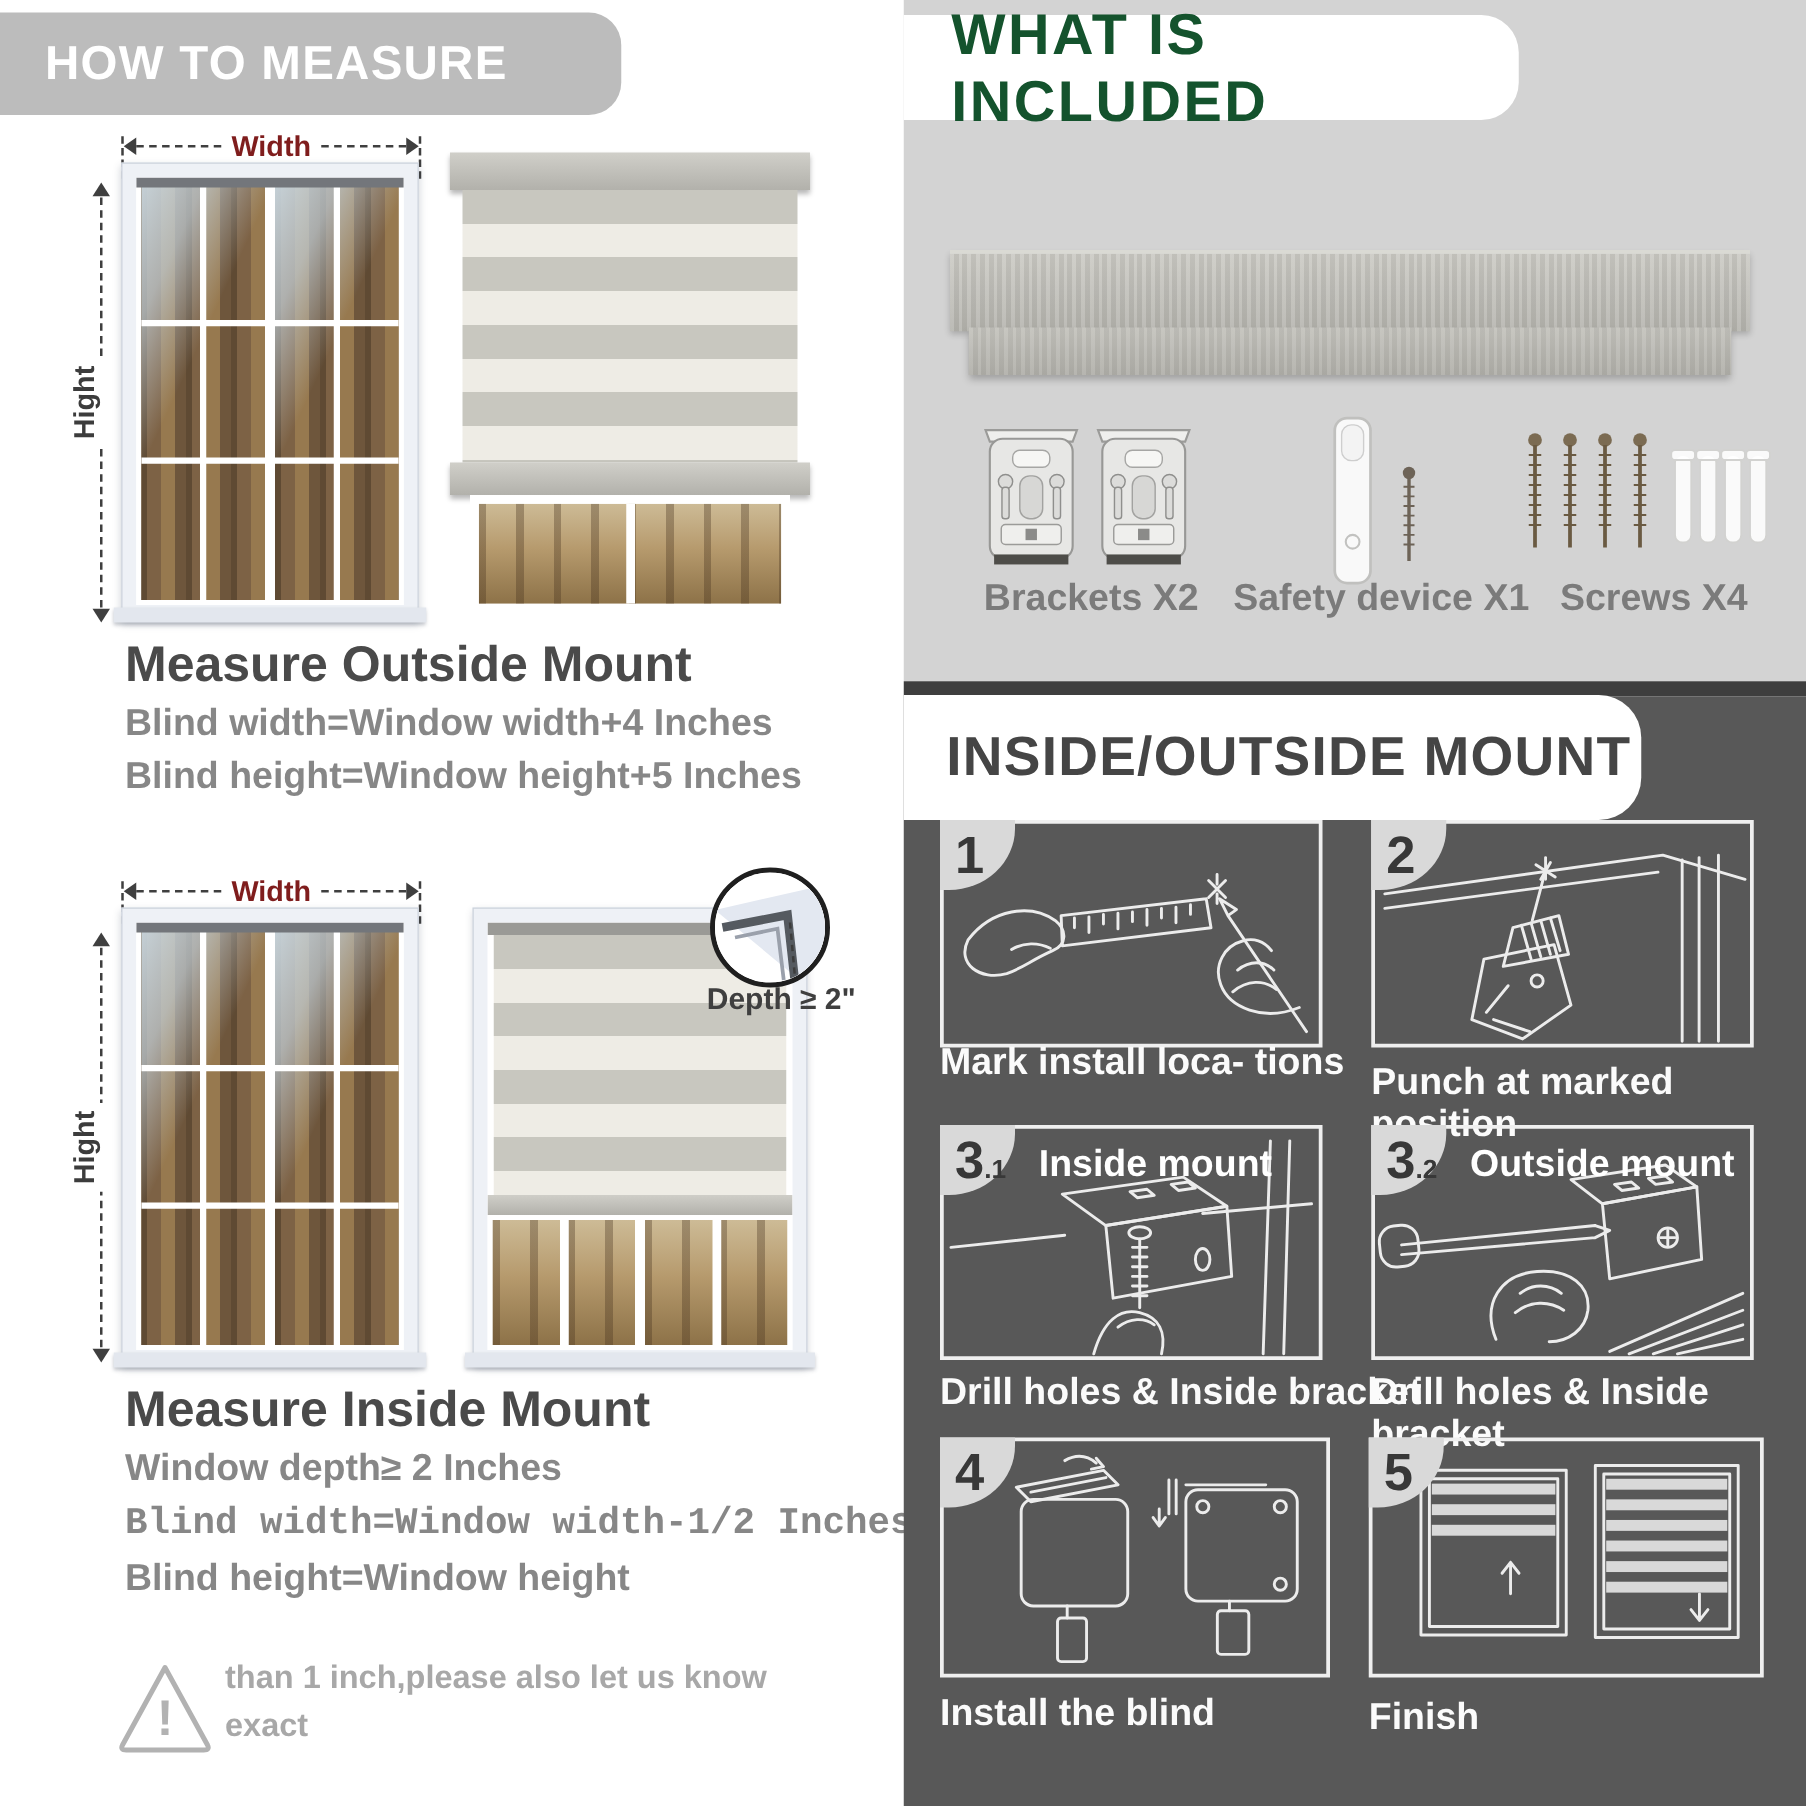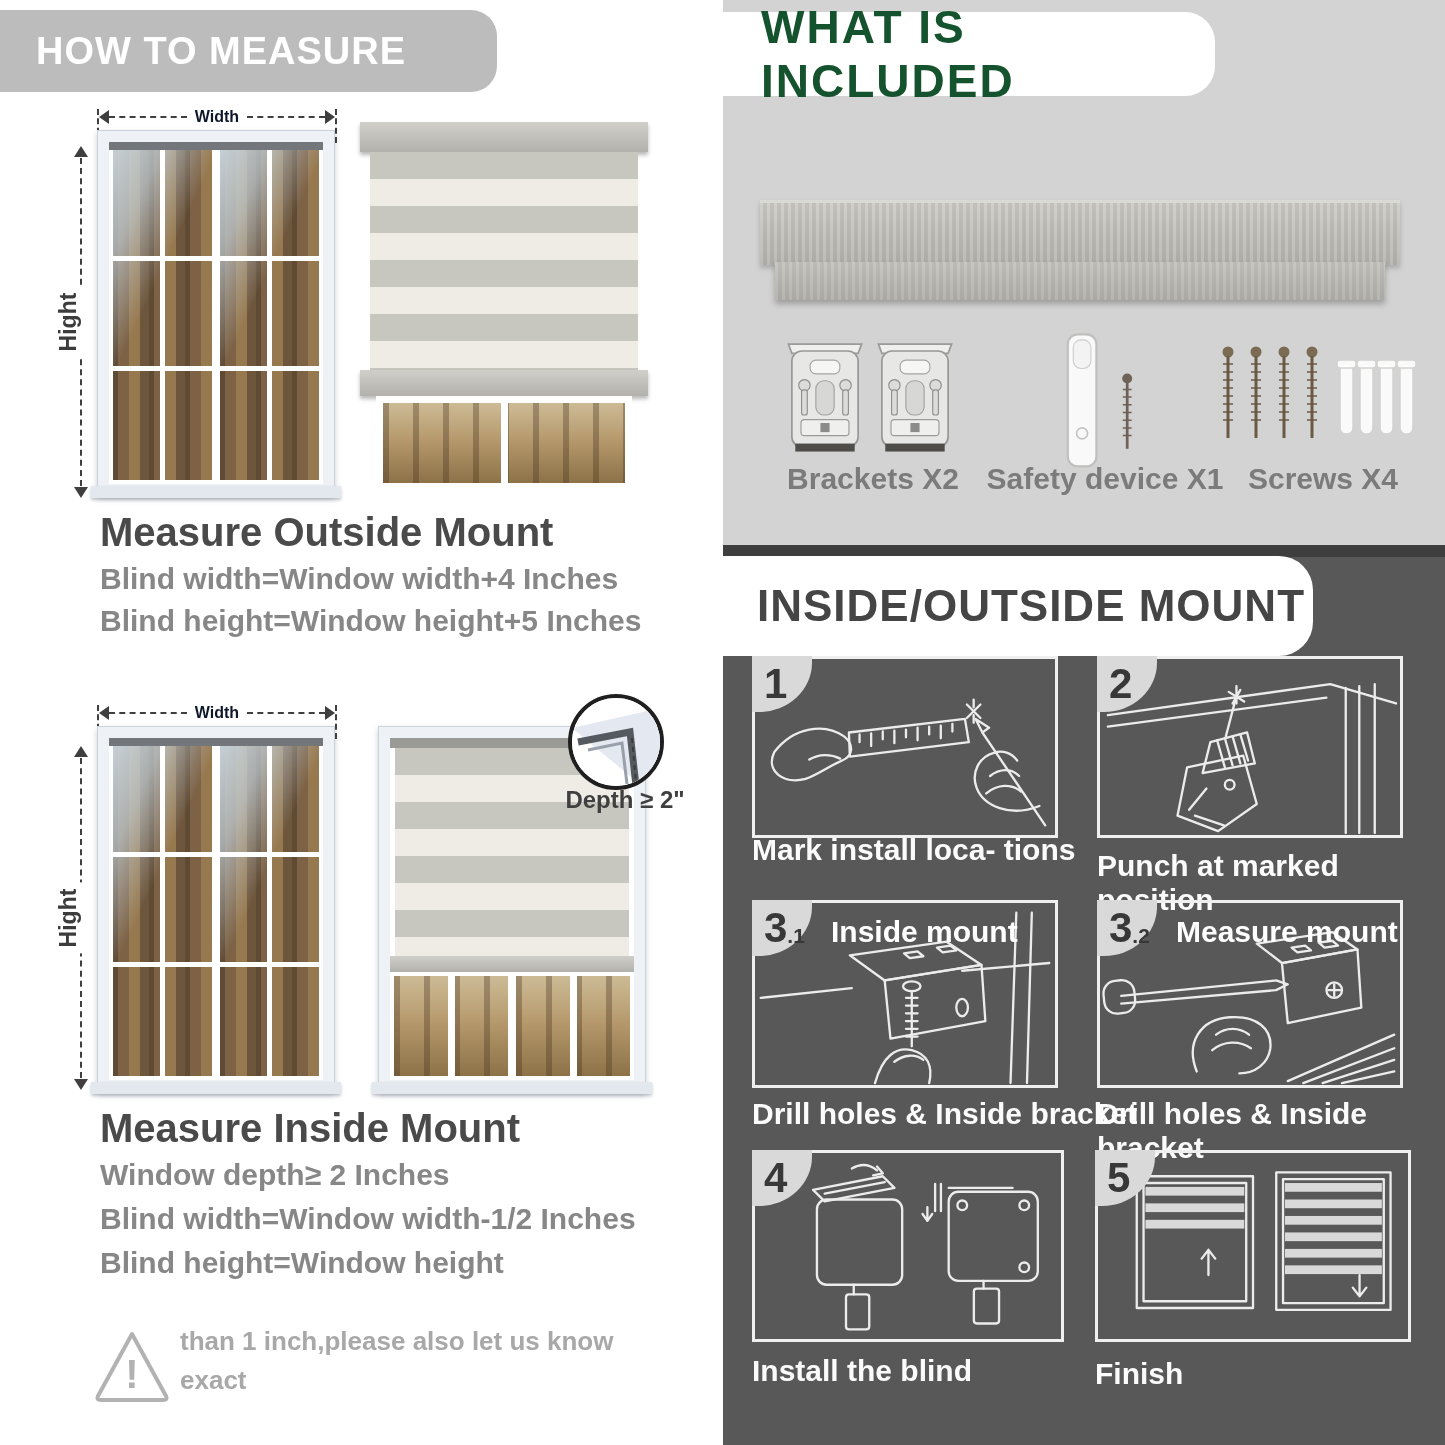--- a/index.html
+++ b/index.html
@@ -14,21 +14,21 @@
 
   .measure-title{font-size:40px;font-weight:bold;color:#4a4a4a;}
   .measure-line{font-size:30px;font-weight:bold;color:#878787;}
 
   
   .harrow{display:flex;align-items:center;}
   .harrow .line{flex:1;border-top:2px dashed #3f3f3f;height:0;}
   .harrow .ah{width:0;height:0;border:7px solid transparent;}
   .harrow .ah.l{border-right:10px solid #3f3f3f;border-left:none;}
   .harrow .ah.r{border-left:10px solid #3f3f3f;border-right:none;}
-  .harrow .lbl{font-size:16px;font-weight:bold;color:#0f172a;margin:0 8px;}
+  .harrow .lbl{font-size:23px;font-weight:bold;color:#7f1d1d;margin:0 8px;}
   .endtick{border-left:2px dashed #3f3f3f;width:0;}
   .varrow{border-left:2px dashed #3f3f3f;width:0;}
   .varrow .ah{position:absolute;left:-8px;width:0;height:0;border:7px solid transparent;}
   .varrow .ah.t{top:-2px;border-bottom:11px solid #3f3f3f;border-top:none;}
   .varrow .ah.b{bottom:-2px;border-top:11px solid #3f3f3f;border-bottom:none;}
   .vlabel{position:absolute;left:-14px;top:50%;transform:translate(-50%,-50%) rotate(-90deg);
           background:#fff;padding:4px 6px;font-size:23px;font-weight:bold;color:#3c3c3c;}
 
   
   .winframe{background:#eef1f6;border:1px solid #ccd2dc;box-shadow:0 3px 6px rgba(60,70,90,.25);
@@ -214,21 +214,21 @@
         <polygon points="0,30 88,10 88,88 70,88" fill="#e3e8f1"></polygon>
         <path d="M6 44 L58 34 L64 88" stroke="#555a60" stroke-width="7" fill="none"></path>
         <path d="M16 52 L50 45 L55 86" stroke="#9aa0ab" stroke-width="3" fill="none"></path>
         <path d="M60 40 L64 84" stroke="#3c3c3c" stroke-width="2" stroke-dasharray="5 4" fill="none"></path>
       </svg>
     </div>
     <div class="abs depth-label" style="left:560px;top:786px;width:130px;text-align:center;">Depth ≥ 2"</div>
 
     <div class="abs measure-title" style="left:100px;top:1106px;">Measure Inside Mount</div>
     <div class="abs measure-line" style="left:100px;top:1158px;">Window depth≥ 2 Inches</div>
-    <div class="abs measure-line" style="left:100px;top:1202px;">Blind width=Window width-1/2 Inches</div>
+    <div class="abs measure-line" style="left:100px;top:1202px;font-family:Liberation Mono, monospace;">Blind width=Window width-1/2 Inches</div>
     <div class="abs measure-line" style="left:100px;top:1246px;">Blind height=Window height</div>
 
     <div class="abs" style="left:92px;top:1326px;width:80px;height:80px;">
       <svg viewBox="0 0 80 80">
         <path d="M40 8 L74 70 Q76 74 71 74 L9 74 Q4 74 6 70 Z" fill="none" stroke="#b2b2b2" stroke-width="4" stroke-linejoin="round"></path>
         <text x="40" y="62" text-anchor="middle" font-size="40" font-weight="bold" fill="#b2b2b2" font-family="Liberation Sans, sans-serif">!</text>
       </svg>
     </div>
     <div class="abs warn-text" style="left:180px;top:1322px;width:480px;">
       <div>than 1 inch,please also let us know exact</div>
@@ -403,21 +403,21 @@
         </g>
       </svg>
     </figure>
     <div class="caption" style="left:29px;top:540px;">Drill holes &amp;  Inside bracket</div>
 
     <figure class="panel" style="left:374px;top:343px;width:306px;height:188px;margin:0;">
       <div class="badge">
         <span class="num">3</span>
         <span class="sub">.2</span>
       </div>
-      <span class="plabel">Measure mount</span>
+      <span class="plabel">Outside mount</span>
       <svg viewBox="0 0 306 188">
         <g class="sk">
           <path d="M160 42 L238 30 L264 48 L186 62 Z"></path>
           <path d="M196 46 l14 -2 l6 5 l-14 2 Z M224 41 l14 -2 l6 5 l-14 2 Z"></path>
           <path d="M186 62 L264 48 L268 108 L192 124 Z"></path>
           <circle cx="240" cy="90" r="8"></circle>
           <path d="M234 90 h12 M240 84 v12"></path>
           <path d="M20 96 L180 80 M20 104 L180 90 M180 80 L192 84 L180 90"></path>
           <rect x="2" y="80" width="32" height="34" rx="13" transform="rotate(-6 18 97)"></rect>
           <path d="M98 174 C86 144 102 120 132 118 C160 116 176 130 174 150 C172 166 158 176 142 176"></path>

